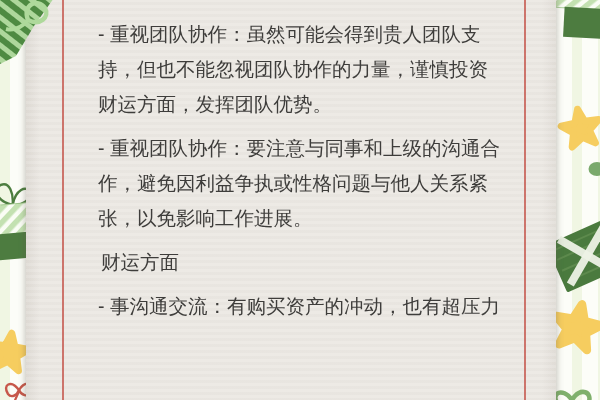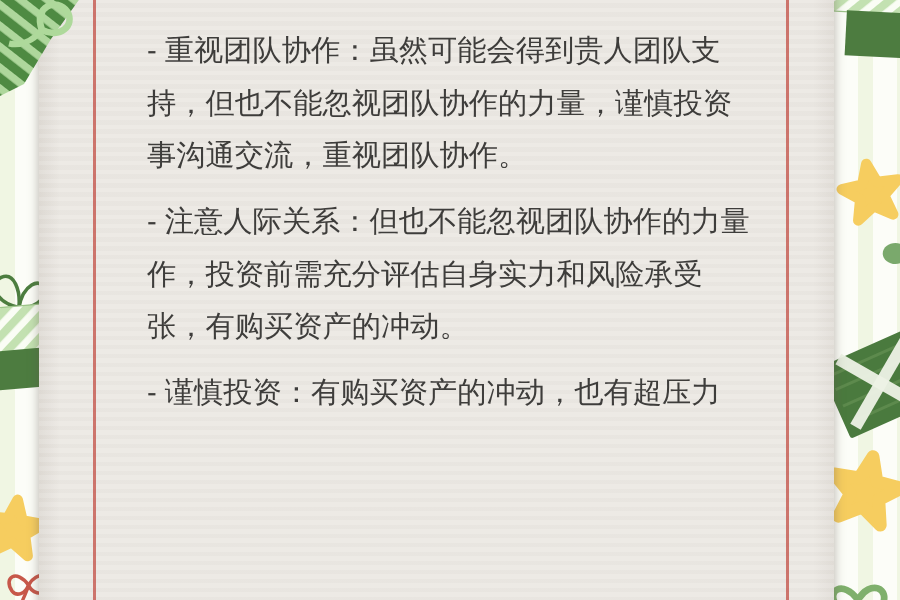--- a/index.html
+++ b/index.html
@@ -133,29 +133,30 @@
   </div>
 
   <div class="paper">
     <div class="mline left"></div>
     <div class="mline right"></div>
 
     <div class="text-block">
       <div class="para">
         <div class="tline">- 重视团队协作：虽然可能会得到贵人团队支</div>
         <div class="tline">持，但也不能忽视团队协作的力量，谨慎投资</div>
-        <div class="tline">事沟通交流，重视团队协作。</div>
+        <div class="tline">财运方面，发挥团队优势。</div>
       </div>
       <div class="para">
-        <div class="tline">- 注意人际关系：但也不能忽视团队协作的力量</div>
-        <div class="tline">作，投资前需充分评估自身实力和风险承受</div>
-        <div class="tline">张，有购买资产的冲动。</div>
+        <div class="tline">- 重视团队协作：要注意与同事和上级的沟通合</div>
+        <div class="tline">作，避免因利益争执或性格问题与他人关系紧</div>
+        <div class="tline">张，以免影响工作进展。</div>
       </div>
+      <div class="heading">财运方面</div>
       <div class="para">
-        <div class="tline">- 谨慎投资：有购买资产的冲动，也有超压力</div>
+        <div class="tline">- 事沟通交流：有购买资产的冲动，也有超压力</div>
       </div>
     </div>
   </div>
 
   <div class="deco gift-tl">
     <svg width="72" height="70" viewBox="0 0 72 70">
       <polygon points="0,-2 54,-2 34,26 16,56 0,64" fill="url(#giftStripesDark)"></polygon>
       <path d="M28,20 C22,4 38,-2 45,8 C50,17 40,26 28,20 Z" fill="none" stroke="#aed99b" stroke-width="4.5"></path>
       <path d="M28,20 C22,27 14,31 6,29" fill="none" stroke="#aed99b" stroke-width="4"></path>
     </svg>

